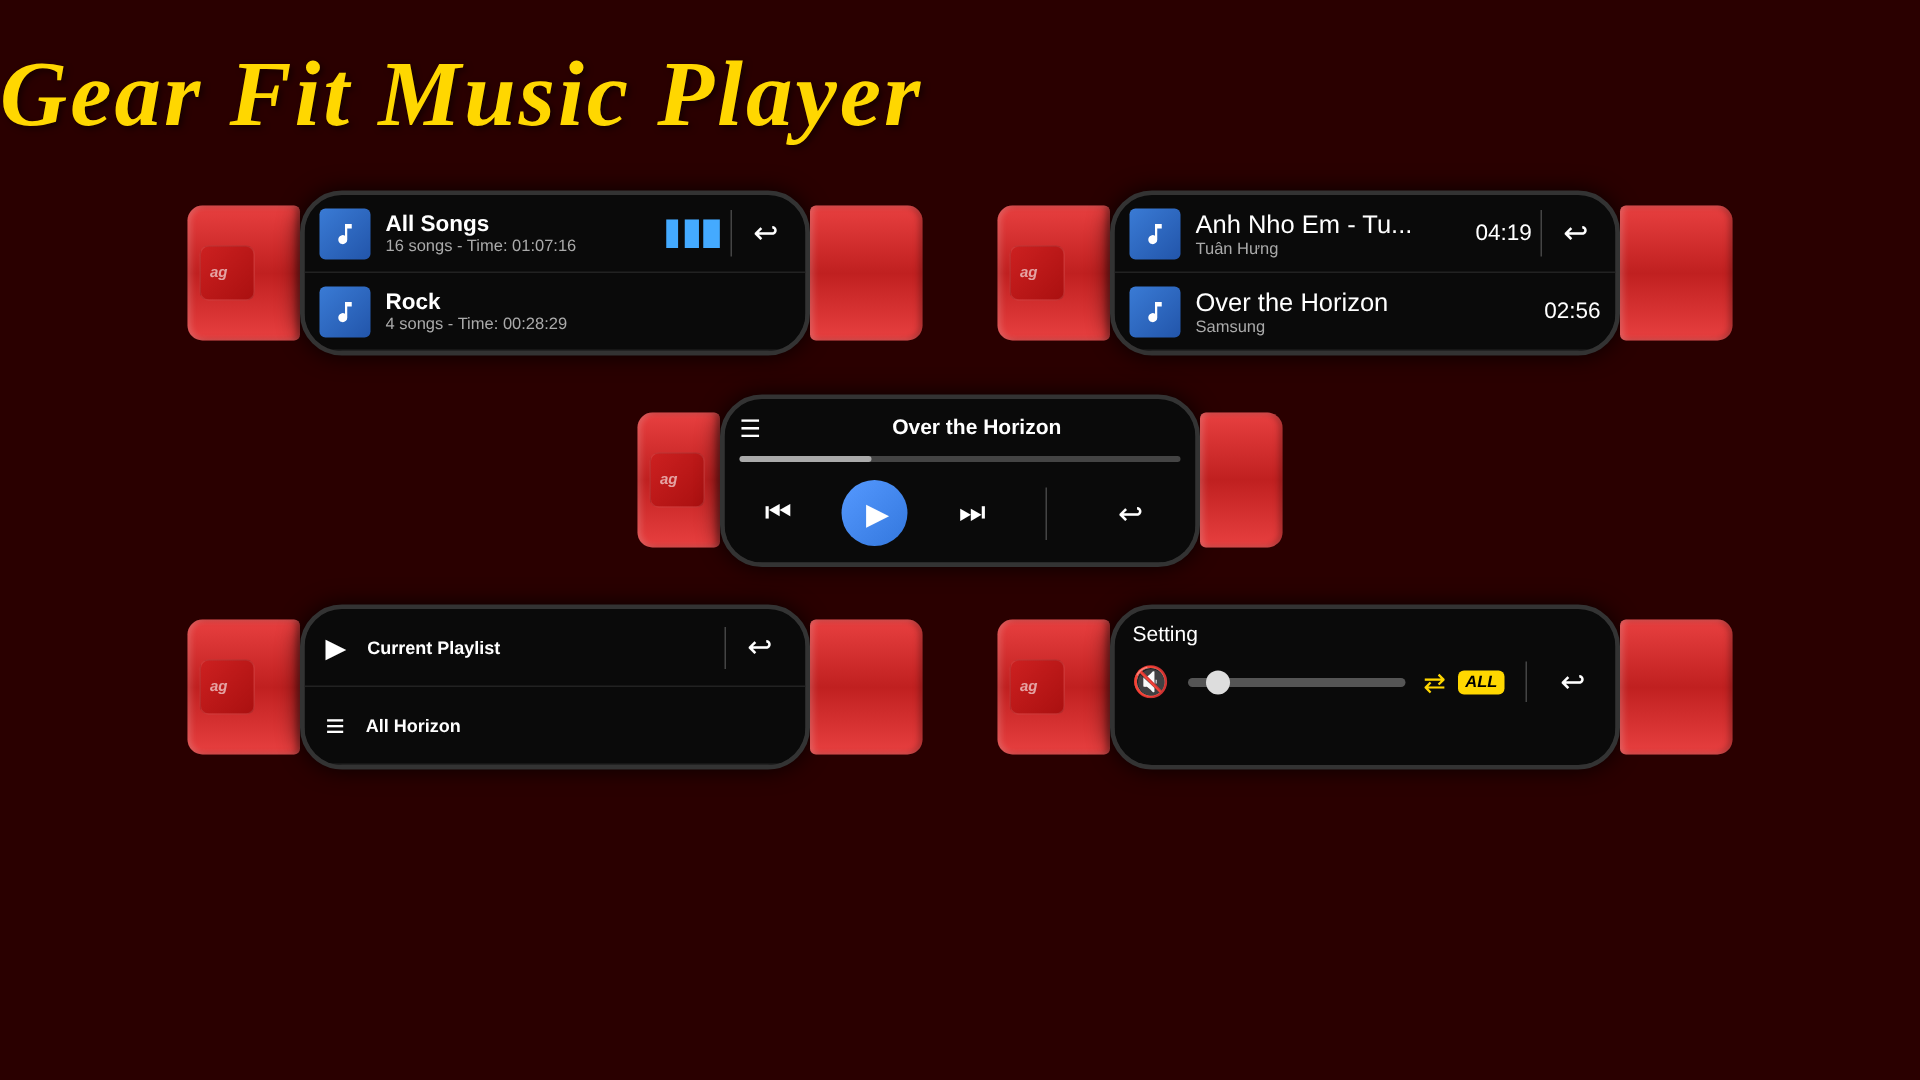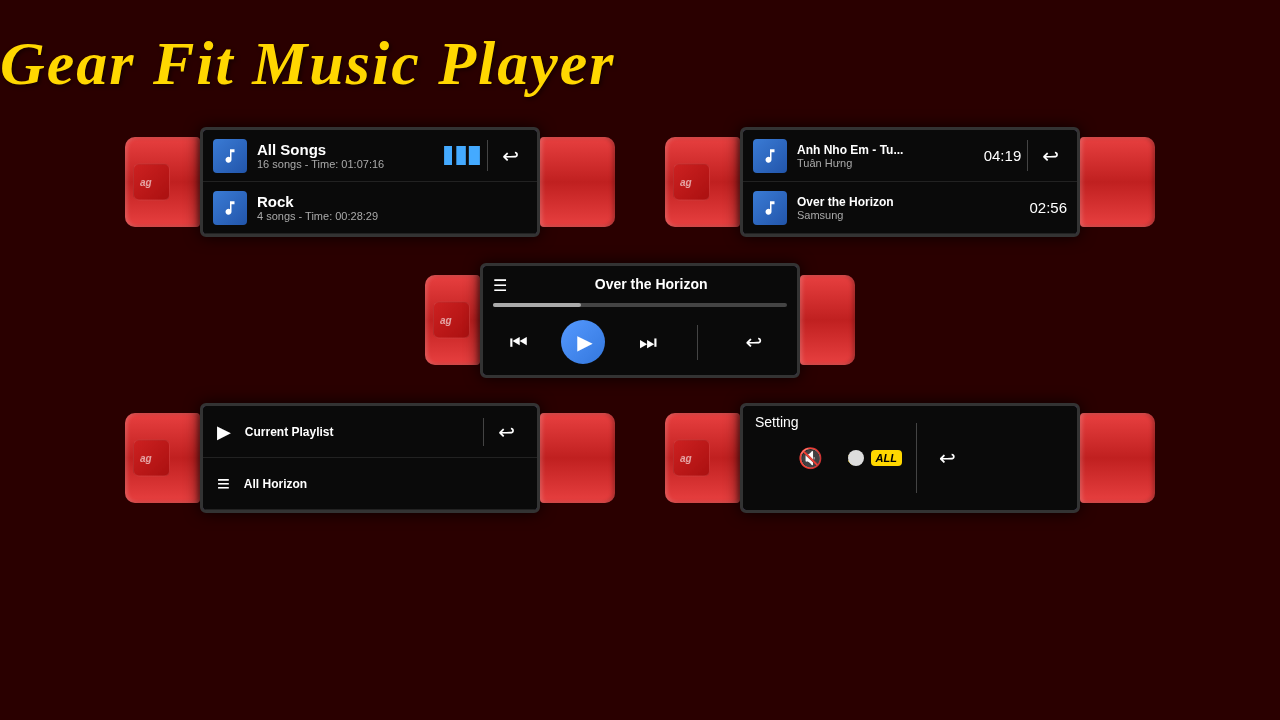--- a/index.html
+++ b/index.html
@@ -83,22 +83,22 @@
       height: 90px;
       border-radius: 4px 10px 10px 4px;
       background: linear-gradient(180deg, #e84040 0%, #c02020 50%, #e84040 100%);
       box-shadow: inset 2px 0 4px rgba(255,255,255,0.2), inset -2px 0 4px rgba(0,0,0,0.3);
     }
 
     
     .screen-body {
       flex: 1;
       height: 110px;
-      background: #c4b5fd;
-      border-radius: 6px;
+      background: #404040;
+      border-radius: 28px;
       border: 3px solid #333;
       overflow: hidden;
       position: relative;
       box-shadow: 0 0 15px rgba(0,0,0,0.8), inset 0 0 20px rgba(0,0,0,0.5);
     }
 
     .screen-inner {
       width: 100%;
       height: 100%;
       background: #0a0a0a;
@@ -195,22 +195,22 @@
 
     .track-time {
       color: white;
       font-size: 15px;
       margin-left: auto;
       flex-shrink: 0;
     }
 
     .track-title {
       color: white;
-      font-size: 12px;
-      font-weight: bold;
+      font-size: 17px;
+      font-weight: normal;
       white-space: nowrap;
       overflow: hidden;
       text-overflow: ellipsis;
     }
 
     .track-artist {
       color: #aaa;
       font-size: 11px;
     }
 
@@ -311,21 +311,21 @@
 
     .playlist-item-label {
       color: white;
       font-size: 12px;
       font-weight: bold;
     }
 
     
     .device5 .screen-inner {
       display: flex;
-      flex-direction: row;
+      flex-direction: column;
       padding: 8px 12px;
     }
 
     .settings-title {
       color: white;
       font-size: 14px;
       margin-bottom: 8px;
     }
 
     .settings-row {

